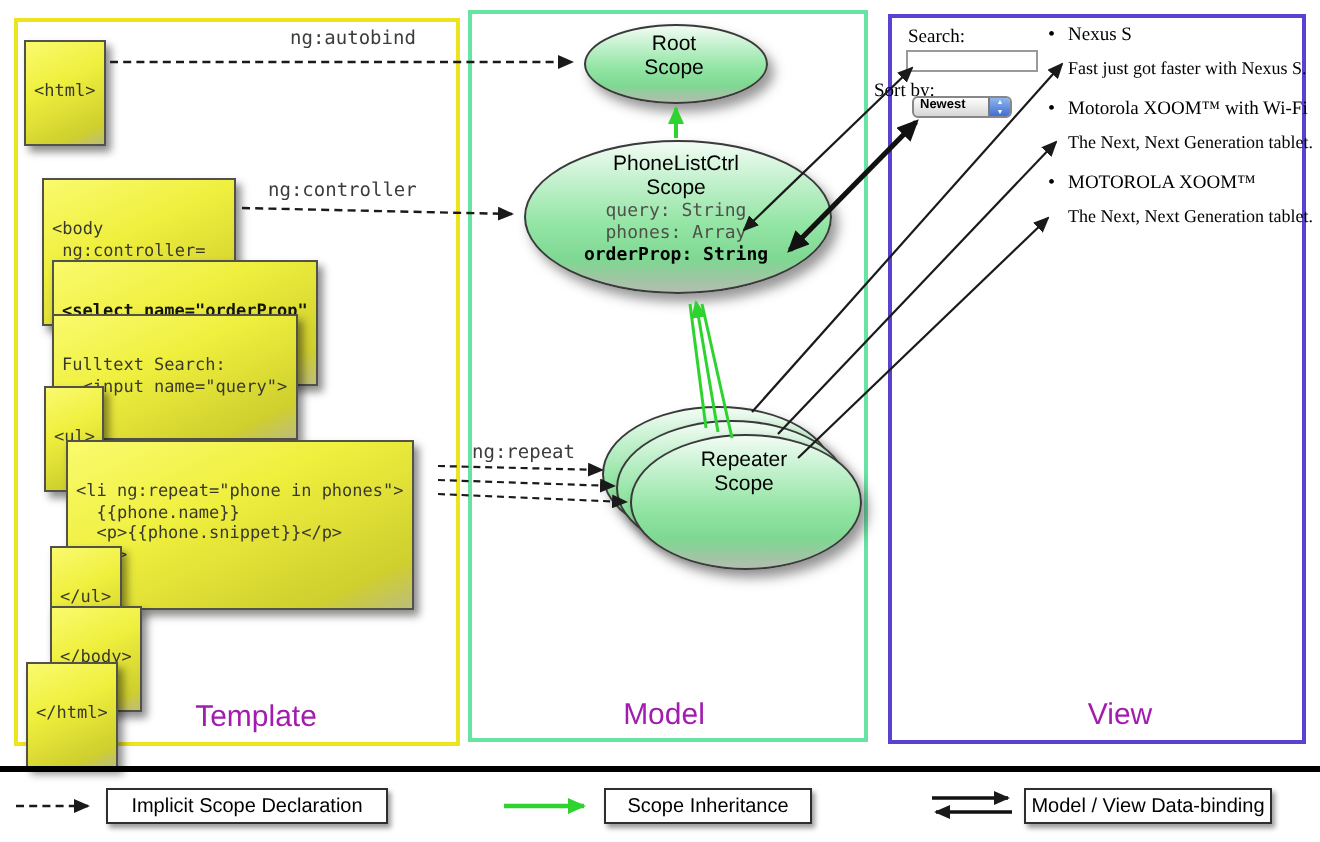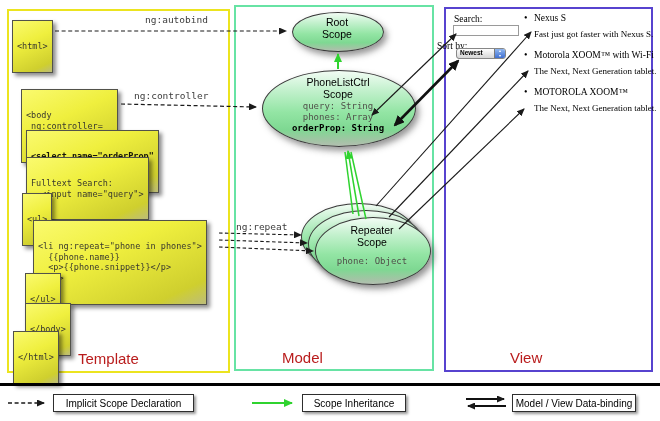--- a/index.html
+++ b/index.html
@@ -3,21 +3,21 @@
 <meta charset="utf-8">
 <style>
   html,body{margin:0;padding:0;background:#fff;}
   .canvas{position:relative;width:660px;height:421px;background:#fff;overflow:hidden;
           font-family:"Liberation Sans",sans-serif;}
   
   .col{position:absolute;background:#fff;}
   .col.template{left:7px;top:9px;width:219px;height:360px;border:2px solid #ece41f;}
   .col.model{left:234px;top:5px;width:196px;height:362px;border:2px solid #67e3a4;}
   .col.view{left:444px;top:7px;width:205px;height:361px;border:2px solid #5743cf;}
-  .col-label{position:absolute;width:100px;font-size:15px;color:#b91c1c;}
+  .col-label{position:absolute;width:100px;text-align:center;font-size:15px;color:#a21caf;}
   
   .codebox{position:absolute;white-space:pre;
     font-family:"DejaVu Sans Mono",monospace;font-size:8.5px;line-height:1.25;color:#38382e;
     background:linear-gradient(155deg,#fafa6e 0%,#efef3e 40%,#cfcf2e 85%,#bdbd7a 100%);
     border:1.5px solid #52524a;box-shadow:2.5px 3px 4px rgba(0,0,0,.45);
     padding:20px 4px;z-index:2;}
   .codebox.bold{font-weight:bold;color:#14140a;}
   .nglabel{position:absolute;font-family:"DejaVu Sans Mono",monospace;font-weight:normal;
     font-size:9.5px;color:#3c3c3c;z-index:2;}
   
@@ -102,23 +102,20 @@
     <div class="bold">orderProp: String</div>
   </div>
 
   <div class="ellipse" style="left:301px;top:203px;width:114px;height:66px;"></div>
   <div class="ellipse" style="left:308px;top:210px;width:114px;height:66px;"></div>
   <div class="ellipse" style="left:315px;top:217px;width:114px;height:66px;"></div>
   <div class="scope-text scope-title" style="left:315px;top:224px;width:114px;">
     <div>Repeater</div>
     <div>Scope</div>
   </div>
-  <div class="scope-text scope-props" style="left:315px;top:256px;width:114px;">
-    <div>phone: Object</div>
-  </div>
 
   <div class="view-label" style="left:454px;top:14px;">Search:</div>
   <input class="search-input" type="text" value="" style="">
   <div class="view-label" style="left:437px;top:41px;">Sort by:</div>
   <div class="dropdown">
     <span class="val">Newest</span>
     <span class="stepper"></span>
   </div>
 
   <div class="phone-list">

